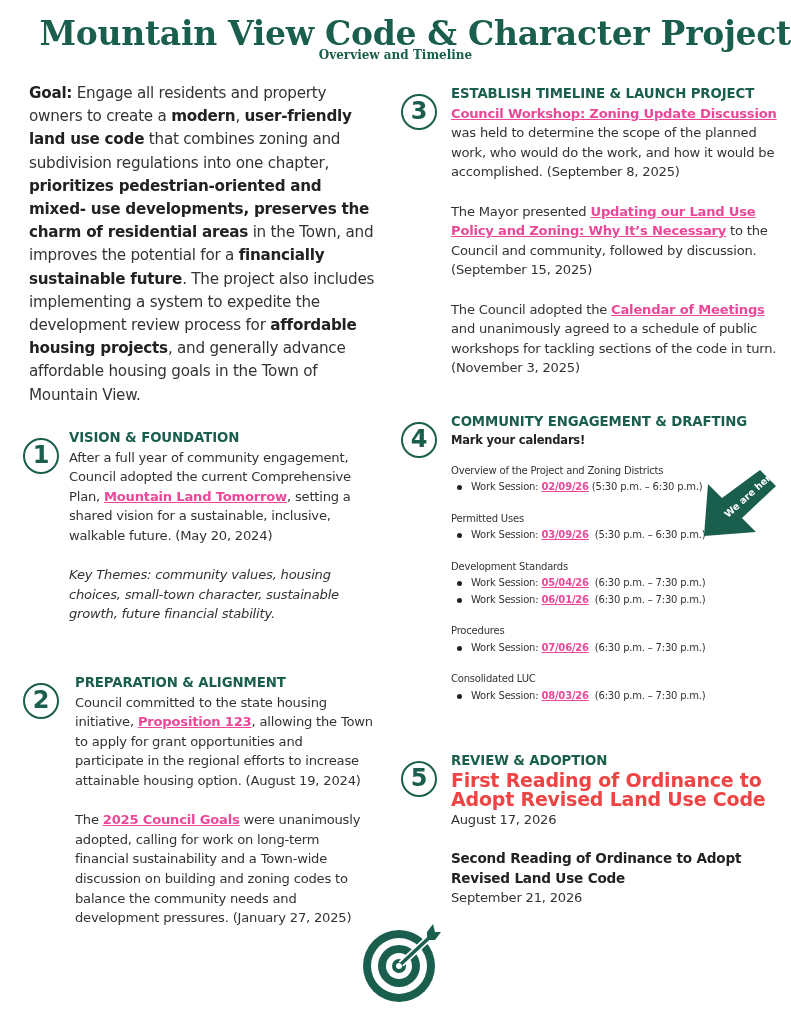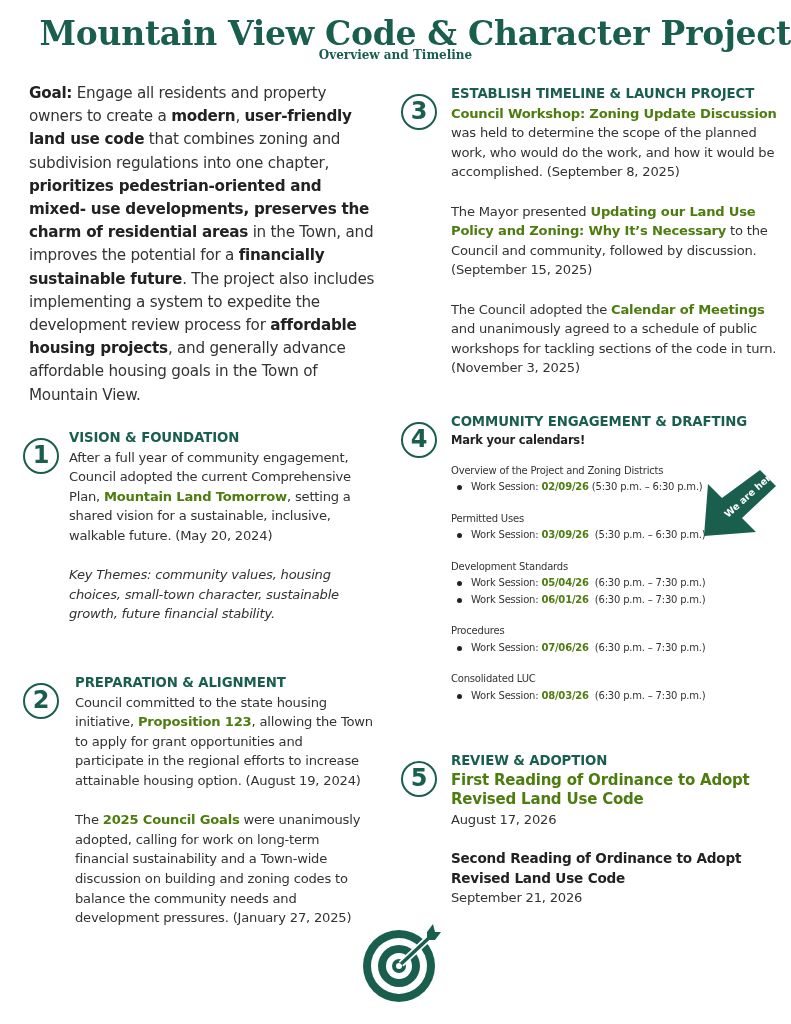--- a/index.html
+++ b/index.html
@@ -23,21 +23,21 @@
   .goal b { color: #222; }
   .step-num {
     position: absolute; width: 36px; height: 36px; border: 2px solid #1a5e4e;
     border-radius: 50%; color: #1a5e4e; font-weight: bold; font-size: 24px;
     text-align: center; line-height: 31px;
   }
   .step {
     position: absolute; font-size: 13.1px; line-height: 19.6px; color: #333;
     letter-spacing: -0.2px;
   }
-  .step b { color: #4d7c0f; }
+  .step b { color: #ec4899; text-decoration: underline; }
   .step-head {
     color: #1a5e4e; font-weight: bold; font-size: 13.3px; letter-spacing: -0.1px;
   }
   .para { margin-top: 19.6px; }
   .italic { font-style: italic; }
   .small { font-size: 10px; line-height: 16.5px; }
   .group-label { margin-top: 15px; }
   ul.sessions { list-style: none; }
   ul.sessions li { padding-left: 20px; position: relative; }
   ul.sessions li::before {
@@ -111,21 +111,21 @@
 </div>
 
 <svg class="arrow" viewBox="0 0 80 72">
   <polygon points="62,2 78,18 44,50 58,64 6,68 10,16 24,30" fill="#1a5e4e"></polygon>
   <text id="arrow-label" x="0" y="0" transform="translate(30,50) rotate(-42)" fill="#ffffff" font-family="DejaVu Sans, sans-serif" font-size="9.5" font-weight="bold">We are here!</text>
 </svg>
 
 <div class="step-num" style="left:401px;top:761px;">5</div>
 <div class="step" style="left:451px;top:751px;width:330px;">
   <div class="step-head">REVIEW &amp; ADOPTION</div>
-  <div style="font-weight:bold;font-size:15px;color:#4d7c0f;">First Reading of Ordinance to Adopt Revised Land Use Code</div>
+  <div style="font-weight:bold;font-size:19px;color:#ef4444;">First Reading of Ordinance to Adopt Revised Land Use Code</div>
   <div>August 17, 2026</div>
   <div class="para" style="font-weight:bold;font-size:13.6px;color:#222;">Second Reading of Ordinance to Adopt Revised Land Use Code</div>
   <div>September 21, 2026</div>
 </div>
 
 <svg class="target" viewBox="0 0 82 82">
   <circle cx="38" cy="44" r="36" fill="#1a5e4e"></circle>
   <circle cx="38" cy="44" r="28" fill="#ffffff"></circle>
   <circle cx="38" cy="44" r="21" fill="#1a5e4e"></circle>
   <circle cx="38" cy="44" r="13" fill="#ffffff"></circle>

